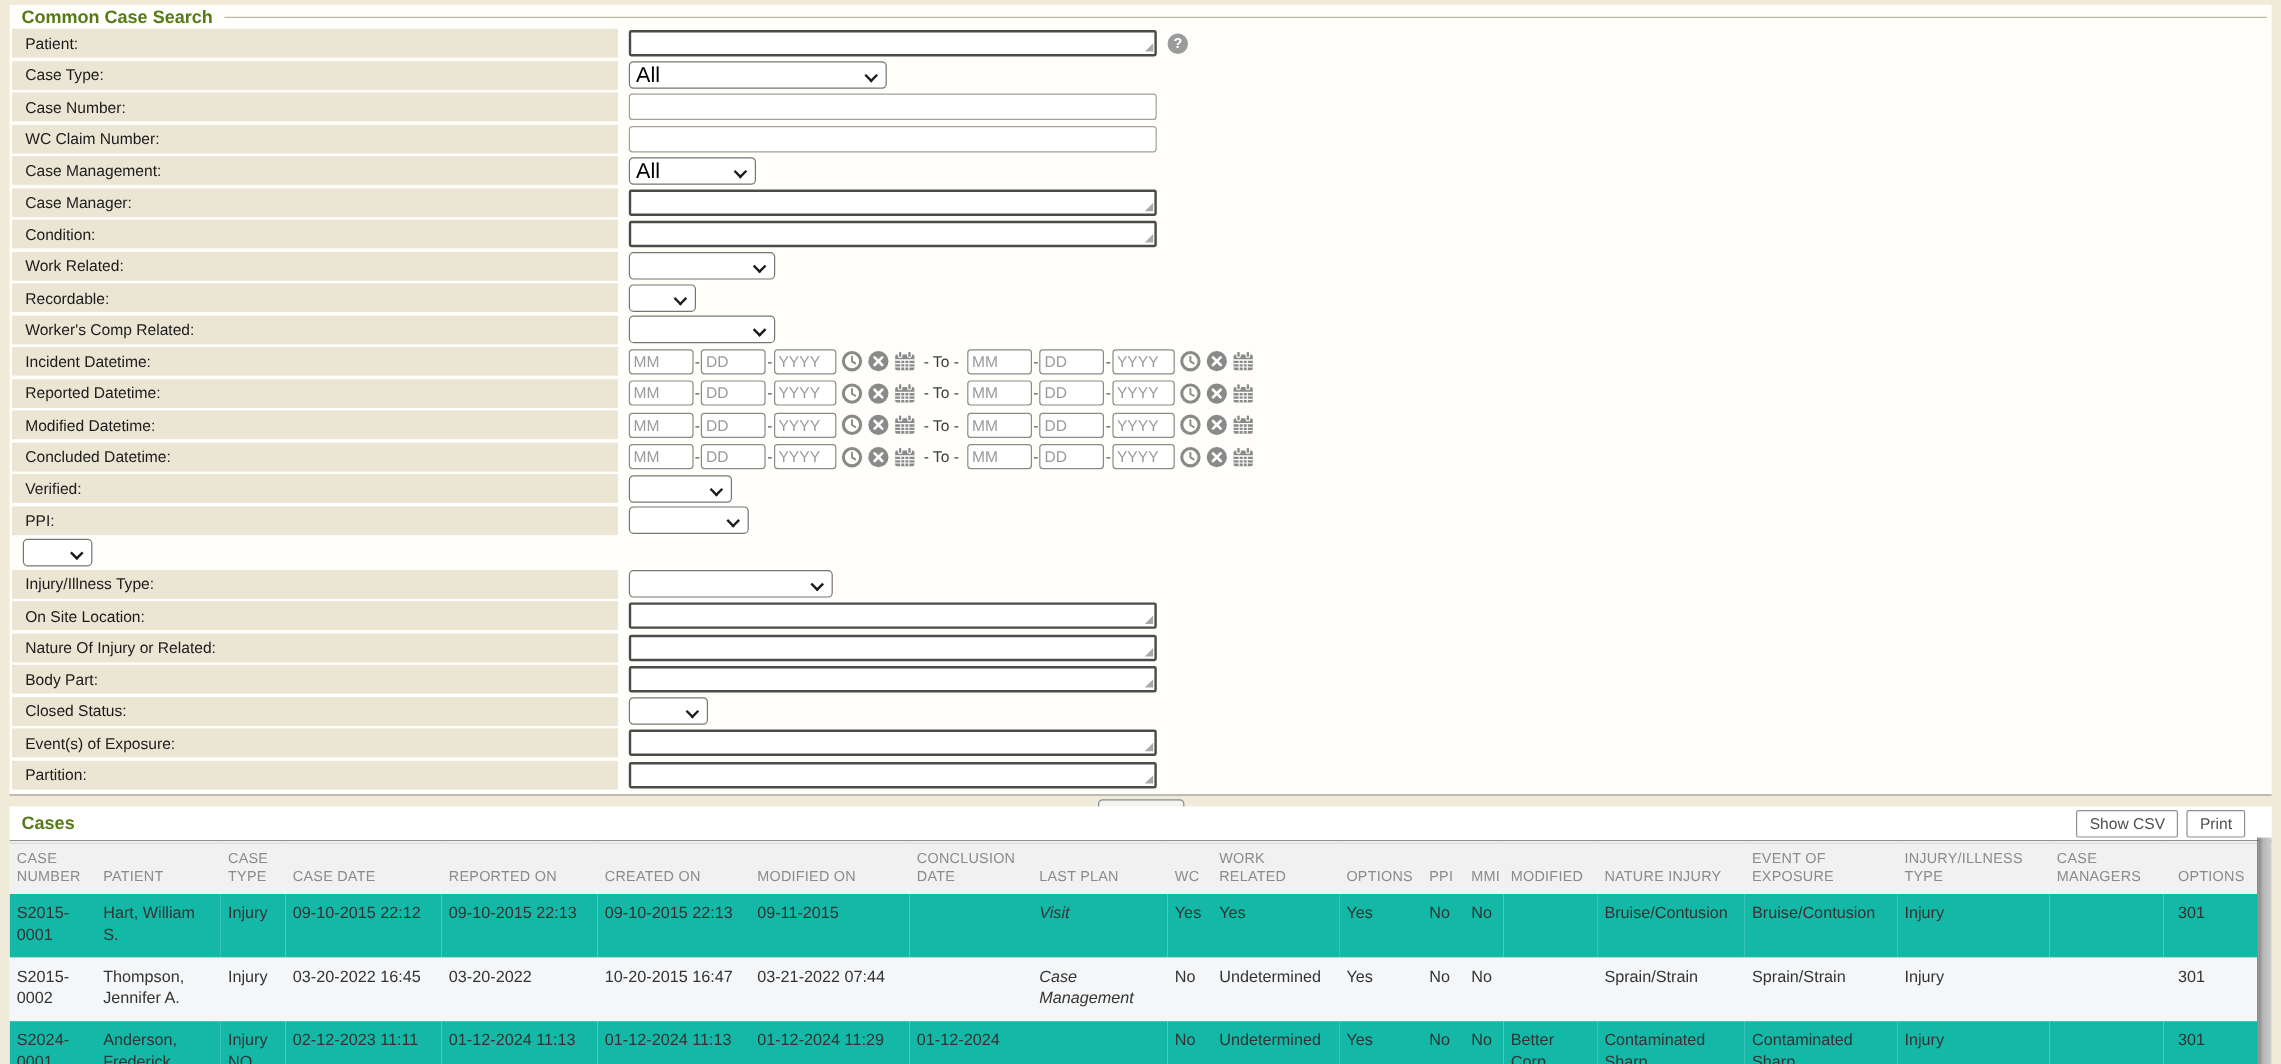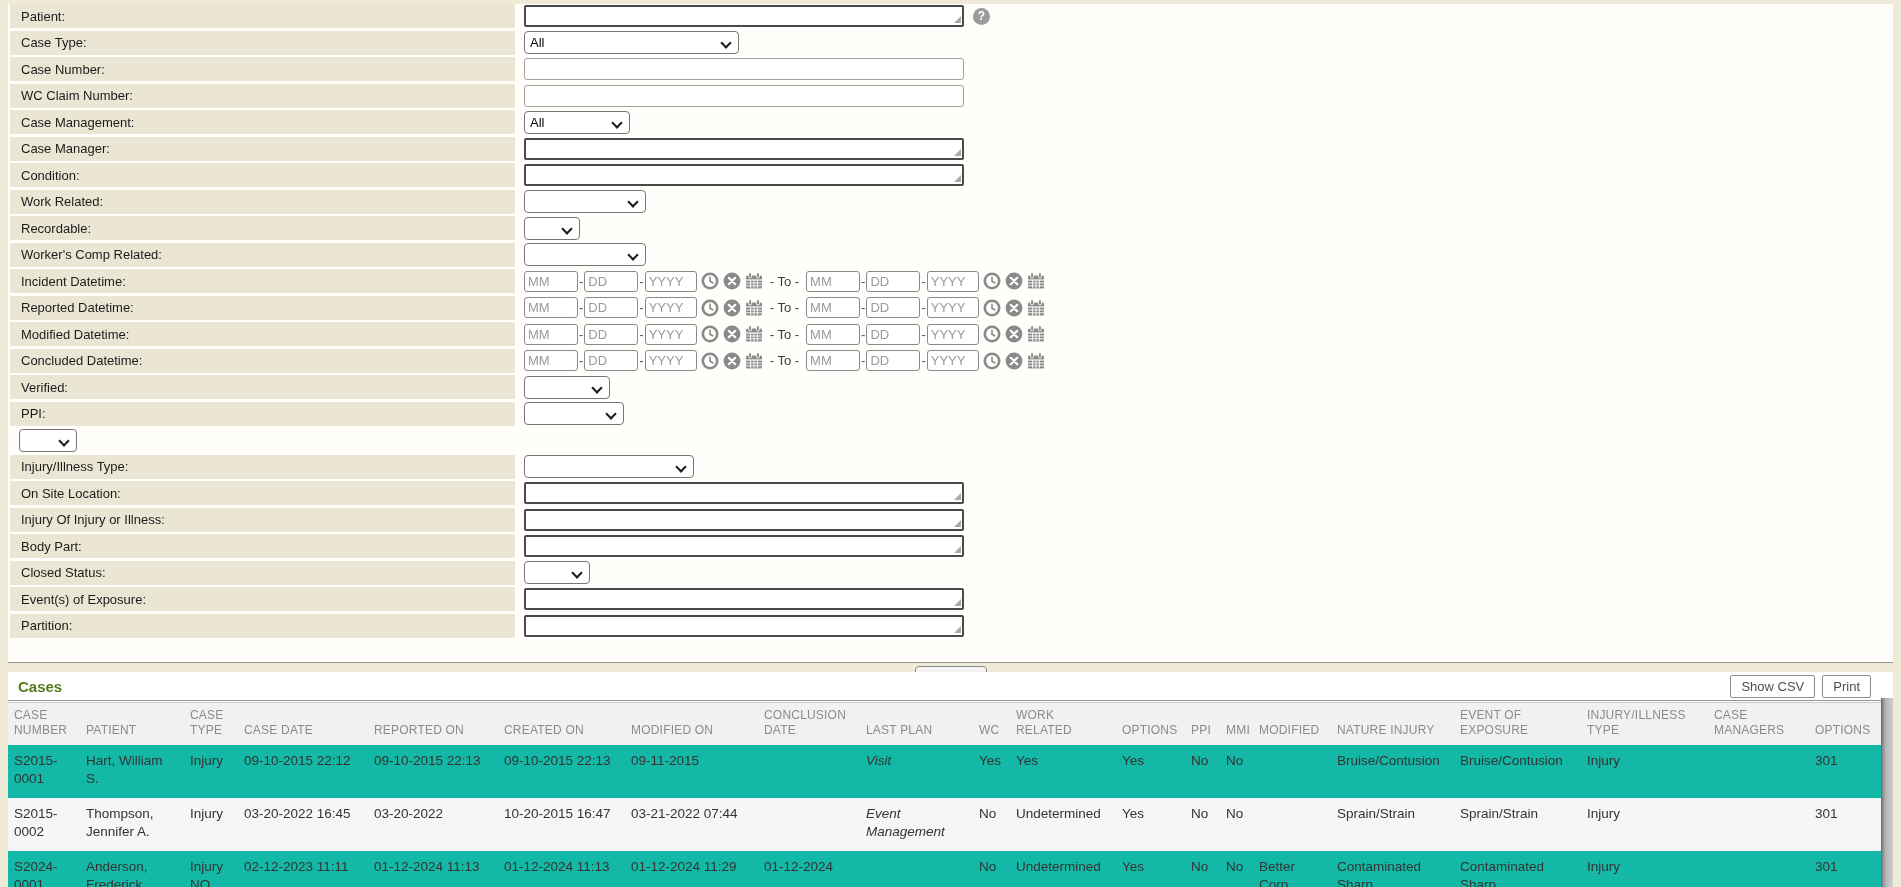--- a/index.html
+++ b/index.html
@@ -32,21 +32,21 @@
     content:"";position:absolute;right:3px;bottom:4px;width:0;height:0;
     border-left:7px solid transparent;border-bottom:7px solid #a9a9a9;
   }
   .help{
     width:17px;height:17px;border-radius:50%;background:#9b9b9b;color:#fff;
     font-size:12px;font-weight:bold;display:flex;align-items:center;justify-content:center;
     margin-left:9px;flex:none;
   }
   .sel{
     position:relative;height:23px;border:1px solid #767676;border-radius:4px;background:#fff;
-    display:flex;align-items:center;padding:0 30px 0 5px;box-sizing:border-box;font-size:13px;color:#000;
+    display:flex;align-items:center;padding:0 30px 0 5px;box-sizing:border-box;font-size:18px;color:#000;
   }
   .chev{
     position:absolute;right:8px;top:7px;width:6px;height:6px;
     border-right:2px solid #1c1c1c;border-bottom:2px solid #1c1c1c;transform:rotate(45deg);
   }
   .w215{width:215px;} .w106{width:106px;} .w122{width:122px;} .w56{width:56px;}
   .w86{width:86px;} .w100{width:100px;} .w58{width:58px;} .w170{width:170px;} .w66{width:66px;}
   
   .dtin{
     box-sizing:border-box;height:21px;border:1px solid #8a8a8a;border-radius:3px;
@@ -96,20 +96,24 @@
   .vscroll{
     position:absolute;right:0;top:26px;bottom:0;width:12px;
     background:linear-gradient(90deg,#828282,#b6b6b6 35%,#cfcfcf);
     border-left:1px solid #6e6e6e;box-sizing:border-box;
   }
 </style>
 </head>
 <body style="--title-green: #557a17;">
 
 <div class="form-panel">
+  <div class="legend-row">
+    <span class="legend-title">Common Case Search</span>
+    <span class="legend-line"></span>
+  </div>
 
   <div class="frow">
     <div class="flabel">Patient:</div>
     <div class="fctrl">
       <span class="darkwrap"><input class="inp dark" type="text" style=""></span>
       <span class="help">?</span>
     </div>
   </div>
 
   <div class="frow">
@@ -498,21 +502,21 @@
   </div>
 
   <div class="frow">
     <div class="flabel">On Site Location:</div>
     <div class="fctrl">
         <span class="darkwrap"><input class="inp dark" type="text" style=""></span>
       </div>
   </div>
 
   <div class="frow">
-    <div class="flabel">Injury Of Injury or Illness:</div>
+    <div class="flabel">Nature Of Injury or Related:</div>
     <div class="fctrl">
         <span class="darkwrap"><input class="inp dark" type="text" style=""></span>
       </div>
   </div>
 
   <div class="frow">
     <div class="flabel">Body Part:</div>
     <div class="fctrl">
         <span class="darkwrap"><input class="inp dark" type="text" style=""></span>
       </div>
@@ -626,21 +630,21 @@
         </tr>
         <tr class="alt">
           <td>S2015-0002</td>
           <td>Thompson, Jennifer A.</td>
           <td>Injury</td>
           <td>03-20-2022 16:45</td>
           <td>03-20-2022</td>
           <td>10-20-2015 16:47</td>
           <td>03-21-2022 07:44</td>
           <td></td>
-          <td class="italic">Event Management</td>
+          <td class="italic">Case Management</td>
           <td>No</td>
           <td>Undetermined</td>
           <td>Yes</td>
           <td>No</td>
           <td>No</td>
           <td></td>
           <td>Sprain/Strain</td>
           <td>Sprain/Strain</td>
           <td>Injury</td>
           <td></td>

